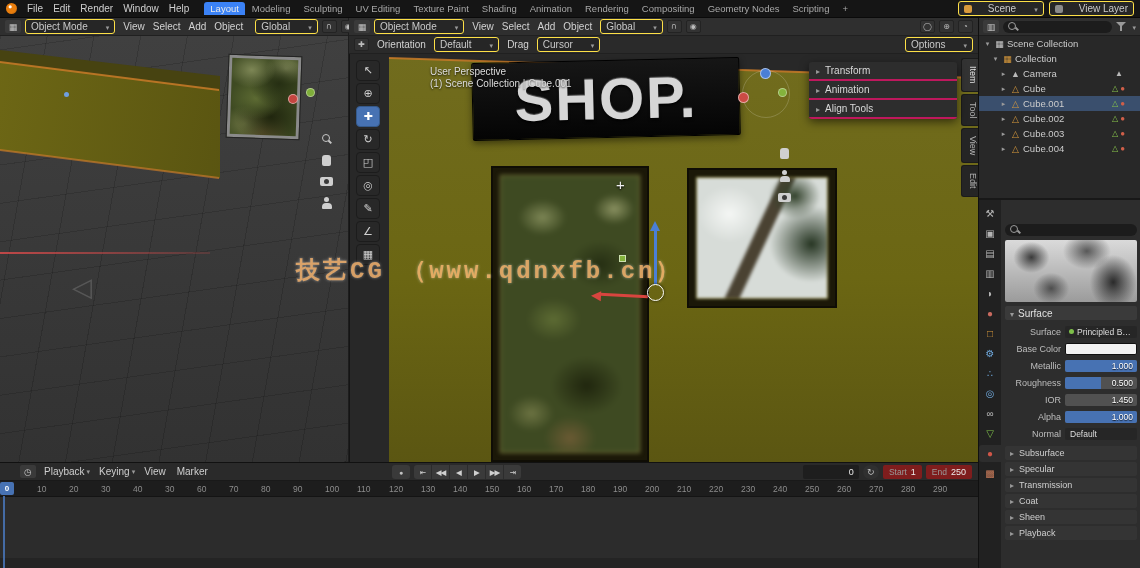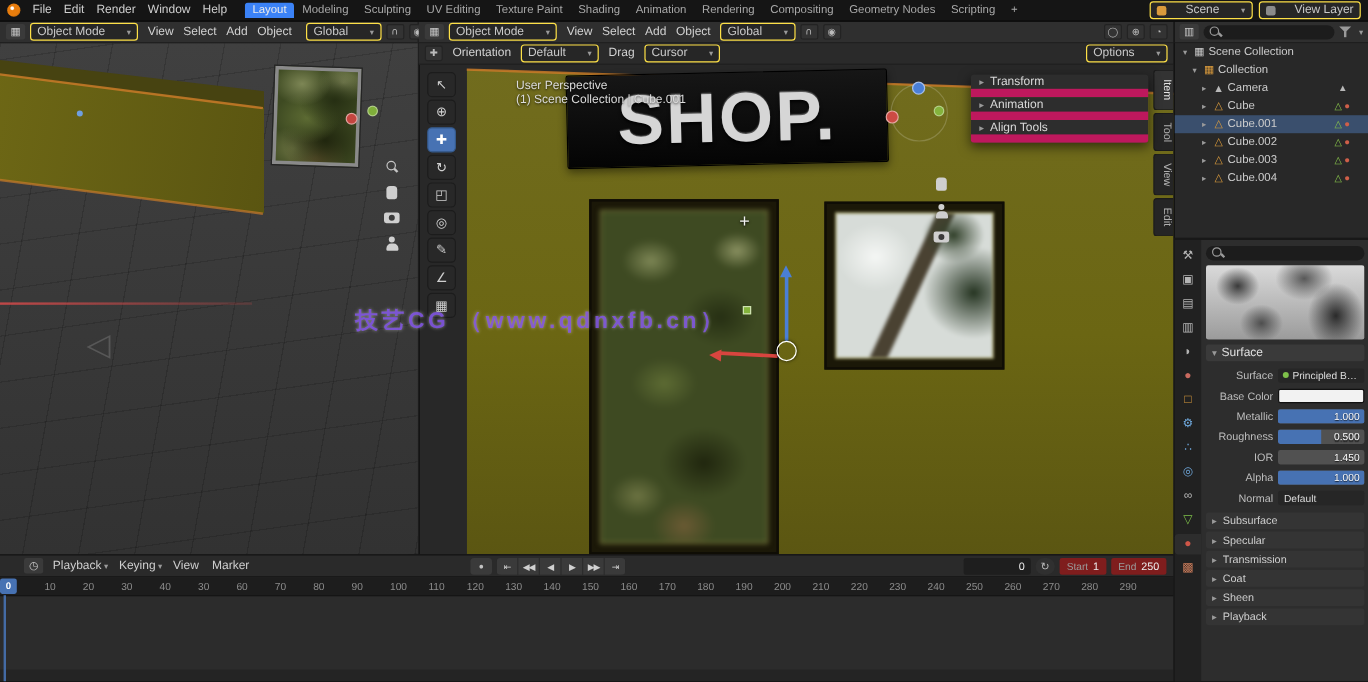--- a/index.html
+++ b/index.html
@@ -97,21 +97,21 @@
       radial-gradient(40px 35px at 75% 15%,#31402a,transparent 65%),
       linear-gradient(115deg,transparent 44%,#4a4232 46%,#4a4232 52%,transparent 54%),
       radial-gradient(45px 40px at 25% 30%,#f4f6f4,transparent 70%);}
   .toolbar{position:absolute;left:6px;top:6px;width:26px;display:flex;flex-direction:column;gap:2px;z-index:10;}
   .tool-btn{width:24px;height:21px;background:rgba(40,40,40,.92);border:1px solid #1c1c1c;border-radius:4px;
     color:#cfcfcf;display:flex;align-items:center;justify-content:center;font-size:11px;}
   .tool-btn.active{background:#4772b3;border-color:#35movie5a8c;color:#fff;}
   .tool-btn.active{background:#4772b3;border-color:#355a8c;color:#fff;}
   .vp-dropdown{position:absolute;left:459px;top:8px;width:148px;border-radius:3px;overflow:hidden;
     box-shadow:0 3px 10px rgba(0,0,0,.55);z-index:12;}
-  .dd-row{height:19px;background:#2d2d2d;border-bottom:7px solid #be185d;display:flex;align-items:center;gap:5px;padding:0 7px;color:#d8d8d8;}
+  .dd-row{height:19px;background:#2d2d2d;border-bottom:2px solid #be185d;display:flex;align-items:center;gap:5px;padding:0 7px;color:#d8d8d8;}
   .dd-row.dark{background:#101010;color:#ececec;}
   .side-tabs{position:absolute;left:611px;top:4px;width:18px;display:flex;flex-direction:column;gap:2px;z-index:11;}
   .side-tab{writing-mode:vertical-rl;width:17px;background:#252525;color:#b0b0b0;font-size:9px;
     padding:7px 0;text-align:center;border:1px solid #1b1b1b;border-right:none;border-radius:3px 0 0 3px;}
   .side-tab.active{background:#333;color:#e5e5e5;}
   .crosshair{position:absolute;left:266px;top:122px;color:#f0f0f0;font-size:15px;text-shadow:0 1px 2px #000;}
   .giz-circle{position:absolute;left:297px;top:230px;width:17px;height:17px;border:1.5px solid #fff;border-radius:50%;box-shadow:0 0 3px rgba(0,0,0,.7);}
   .giz-z{position:absolute;left:304px;top:176px;width:3px;height:54px;background:#4a7fd6;}
   .giz-z-head{position:absolute;left:300px;top:167px;width:0;height:0;border-left:5px solid transparent;border-right:5px solid transparent;border-bottom:10px solid #4a7fd6;}
   .giz-x{position:absolute;left:250px;top:240px;width:48px;height:3px;background:#d8453f;transform:rotate(3deg);}
@@ -132,21 +132,21 @@
   .out-ic{width:11px;text-align:center;font-size:9px;flex-shrink:0;}
   .out-label{flex:1;font-size:9.5px;color:#cccccc;white-space:nowrap;overflow:hidden;text-overflow:ellipsis;}
   .badge{font-size:8px;flex-shrink:0;}
   .eye{width:10px;height:7px;border-radius:50%;border:1px solid #8f8f8f;position:relative;flex-shrink:0;visibility:hidden;}
   .eye::after{content:"";position:absolute;left:50%;top:50%;width:3px;height:3px;margin:-1.5px 0 0 -1.5px;background:#8f8f8f;border-radius:50%;}
 
   .props{position:absolute;left:0;top:180px;width:162px;height:370px;background:#2d2d2d;border-top:2px solid #181818;display:flex;}
   .props-tabs{width:22px;background:#212121;display:flex;flex-direction:column;align-items:center;gap:3px;padding-top:5px;flex-shrink:0;}
   .ptab{width:18px;height:17px;display:flex;align-items:center;justify-content:center;font-size:10px;border-radius:3px 0 0 3px;}
   .ptab.active{background:#2d2d2d;width:22px;}
-  .props-content{flex:1;padding:3px 4px 0 4px;overflow:hidden;}
+  .props-content{flex:1;padding:3px 4px 0 4px;overflow:hidden;margin-top:19px;}
   .props-search{height:15px;display:flex;align-items:center;gap:3px;margin-bottom:3px;}
   .mat-preview{height:62px;border-radius:2px;margin-bottom:4px;filter:blur(.5px);
     background-color:#c9c9c9;background-image:
       radial-gradient(30px 26px at 20% 28%,#3a3a3a,transparent 60%),
       radial-gradient(40px 30px at 62% 18%,#585858,transparent 60%),
       radial-gradient(36px 42px at 82% 68%,#2a2a2a,transparent 65%),
       radial-gradient(30px 26px at 35% 78%,#4e4e4e,transparent 60%),
       linear-gradient(180deg,#dadada,#9b9b9b);}
   .psec-h{height:14px;background:#3a3a3a;border-radius:2px;display:flex;align-items:center;gap:4px;padding:0 5px;margin-bottom:3px;color:#e0e0e0;}
   .prow{display:flex;align-items:center;height:17px;gap:4px;}
@@ -177,22 +177,22 @@
   .loop-btn{width:16px;height:14px;background:#303030;border-radius:7px;color:#bbb;font-size:9px;display:flex;align-items:center;justify-content:center;}
   .range-pill{height:14px;background:#7f1d1d;border-radius:2px;display:flex;align-items:center;gap:4px;padding:0 6px;}
   .range-pill .lab{color:#9a9a9a;font-size:8.5px;} .range-pill .val{color:#ececec;font-size:9px;}
   .tl-ruler{height:16px;background:#1d1d1d;border-bottom:1px solid #141414;display:flex;padding-left:5px;overflow:hidden;}
   .tick{width:32px;flex-shrink:0;font-size:8.5px;color:#8c8c8c;padding-top:3px;}
   .tl-body{height:71px;background:#2c2c2c;border-bottom:10px solid #242424;}
   .playhead-pill{position:absolute;left:0;top:19px;width:14px;height:13px;background:#4772b3;border-radius:2px;color:#fff;font-size:8px;font-weight:bold;display:flex;align-items:center;justify-content:center;z-index:6;}
   .playhead-line{position:absolute;left:3px;top:33px;width:2px;height:73px;background:rgba(71,114,179,.9);z-index:6;}
 
   
-  .watermark{position:absolute;left:296px;top:254px;font-size:19px;font-weight:bold;color:#8b5cf6;opacity:.82;
-    letter-spacing:3px;text-shadow:0 0 3px rgba(255,255,255,.55);z-index:45;white-space:nowrap;}
+  .watermark{position:absolute;left:296px;top:254px;font-size:24px;font-weight:bold;color:#fdba74;opacity:.82;
+    letter-spacing:3px;text-shadow:0 0 3px rgba(255,255,255,.55);z-index:45;white-space:nowrap;font-family:Liberation Mono, monospace;}
 </style>
 </head>
 <body>
 
 <div class="app">
 
   <div class="topbar">
     <div class="blender-logo"></div>
     <div class="tb-menus">
         <span class="mi">File</span>

